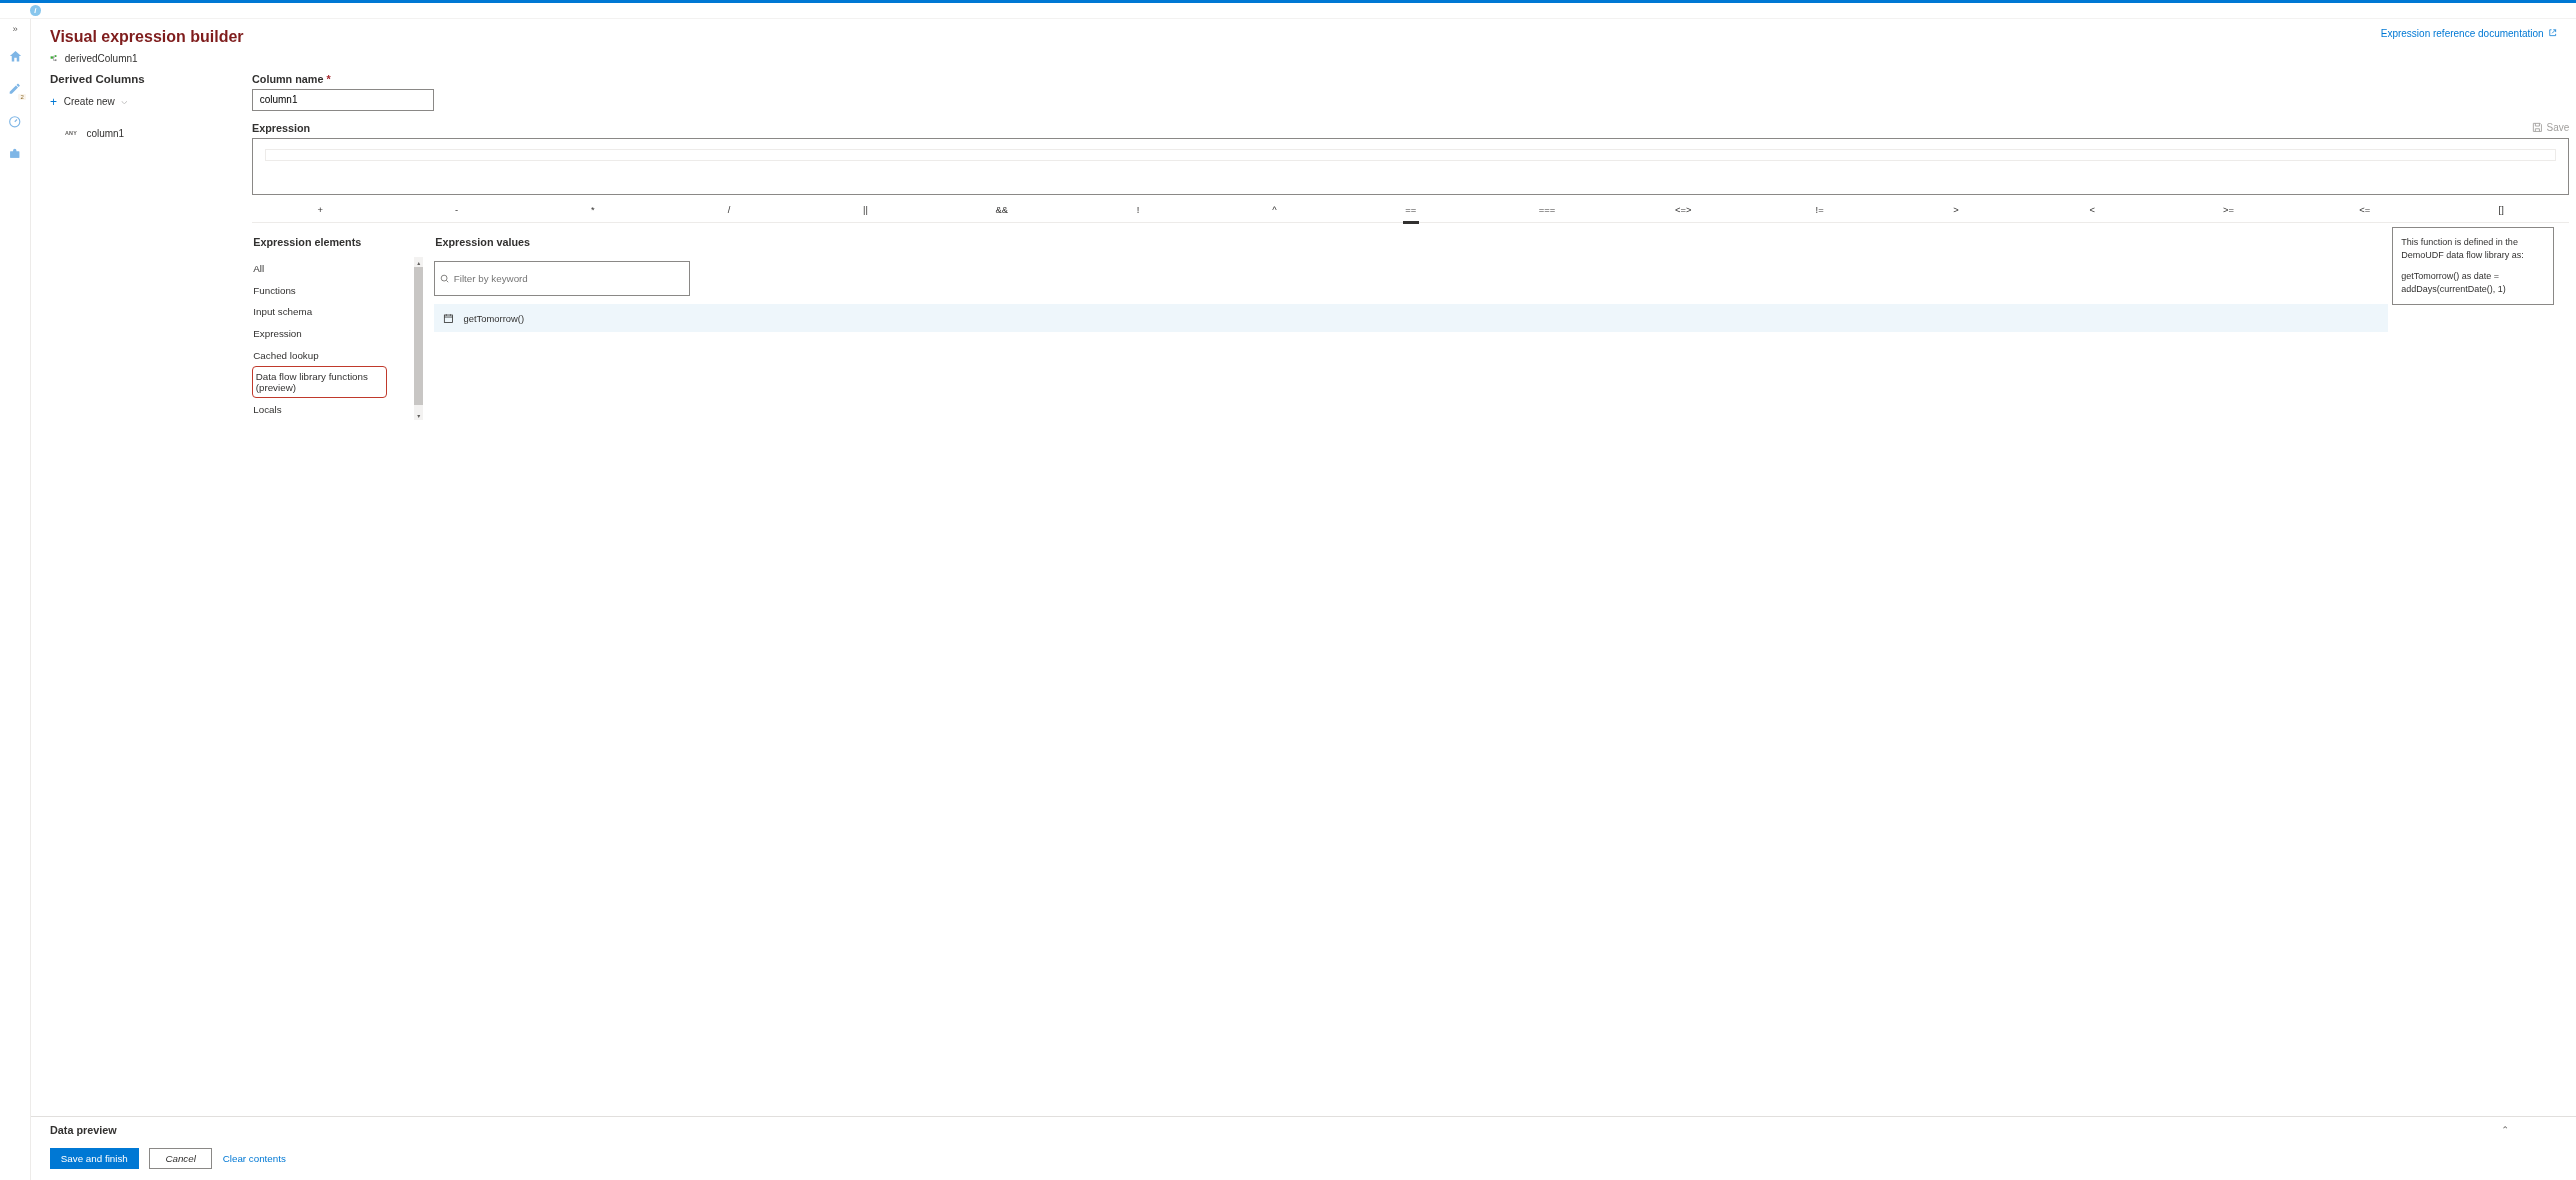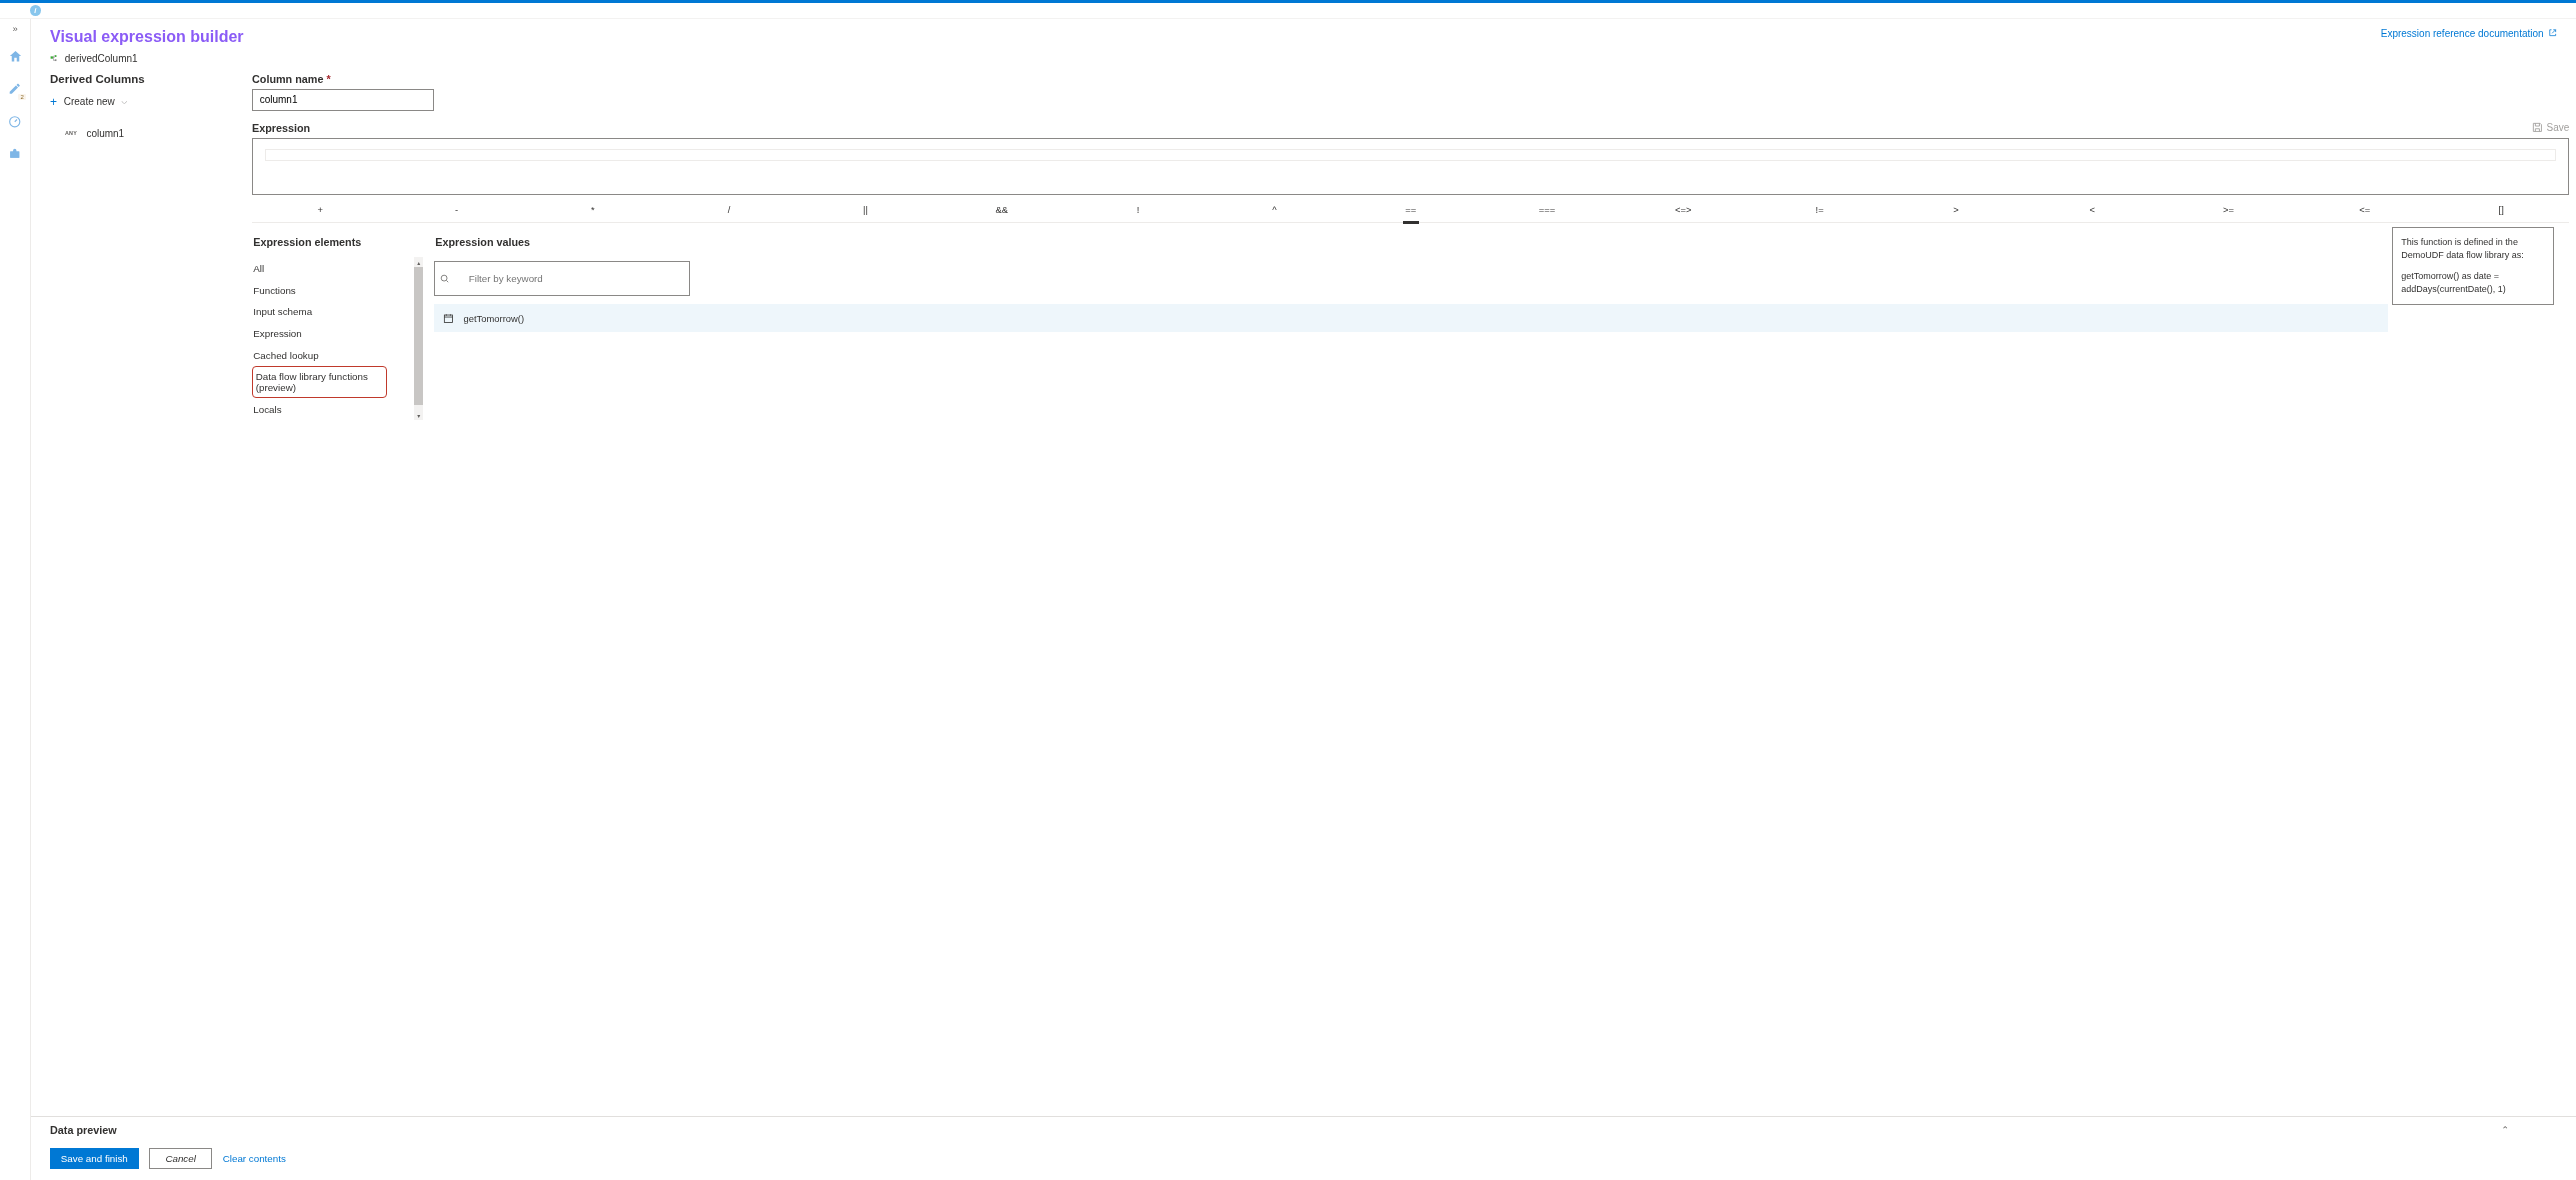--- a/index.html
+++ b/index.html
@@ -12,21 +12,21 @@
 
   .workarea { flex:1; display:flex; overflow:hidden; }
 
   .left-rail { width: 31px; border-right:0.7px solid #edebe9; display:flex; flex-direction:column; align-items:center; padding-top:4px; gap:13.5px; }
   .rail-expand { font-size:9.4px; color:#605e5c; cursor:pointer;}
   .rail-btn { width:19px; height:19px; display:flex; align-items:center; justify-content:center; position:relative;}
   .rail-badge { position:absolute; bottom:-1.3px; right:-1.3px; background:#faf4ec; color:#8b6b2a; font-size:6px; padding:0 2px; border-radius:1.3px;}
 
   .main { flex:1; display:flex; flex-direction:column; overflow:hidden;}
   .hdr { padding: 9.4px 19px 2.7px 19px; display:flex; justify-content:space-between; align-items:flex-start;}
-  .hdr-left h1 { font-size:16px; font-weight:600; color:#8b5cf6;}
+  .hdr-left h1 { font-size:16px; font-weight:600; color:#7f1d1d;}
   .crumb { display:flex; align-items:center; gap:5.4px; margin-top:6.7px;}
   .crumb-icon { width:9.4px; height:9.4px; }
   .crumb-text { font-size:10px; color:#323130;}
   .doc-link { color:#0078d4; font-size:10px; text-decoration:none; display:flex; gap:4px;}
   .ext-icon { width:9.4px; height:9.4px; }
 
   .body-cols { flex:1; display:flex; overflow:hidden; padding: 6.7px 0 0 19px;}
 
   
   .col-left { width: 202px; display:flex; flex-direction:column;}
@@ -57,21 +57,21 @@
   .el-title { font-size:10.8px; font-weight:600; padding-left:1.3px; margin-bottom:9.4px;}
   .el-list { position:relative; }
   .el-item { font-size:9.8px; padding:5.4px 4px 5.4px 1.3px; cursor:pointer;}
   .el-item.highlight { border:1.3px solid #c0392b; border-radius:4px; padding:4px 4px 4px 2.7px;}
   .scroll-track { position:absolute; right:-9.4px; top:0; bottom:0; width:9.4px; background:#f3f2f1;}
   .scroll-thumb { position:absolute; top:0; left:0; right:0; height:85%; background:#c8c6c4;}
   .scroll-arrow { position:absolute; left:0; right:0; height:9.4px; display:flex; align-items:center; justify-content:center; font-size:6px; color:#605e5c; background:#f3f2f1;}
   .el-wrap { position:relative; padding-right:27px;}
 
   .values-col { flex:1; padding: 9.4px 13.5px 0 20px; display:flex; flex-direction:column;}
-  .filter-box { width:256px; height:35px; border:0.7px solid #8a8886; display:flex; align-items:center; padding:0 5.4px; gap:19px; margin-top:4px;}
+  .filter-box { width:256px; height:35px; border:0.7px solid #8a8886; display:flex; align-items:center; padding:0 5.4px; gap:4px; margin-top:4px;}
   .filter-box input { border:none; outline:none; flex:1; font-size:9.8px; font-family:inherit;}
   .search-ic { width:9.4px; height:9.4px; }
 
   .value-row { margin-top:8px; background:#eef6fb; height:28px; display:flex; align-items:center; padding:0 9.4px; gap:9.4px; width: calc(100% - 168px);}
   .cal-ic { width:10.8px; height:10.8px;}
 
   .tooltip-box { position:absolute; top: 0; right: 15px; width: 162px; border:0.7px solid #8a8886; background:#fff; padding:8px 8px; font-size:9px; line-height:1.45;}
   .values-col { position:relative; }
 
   

